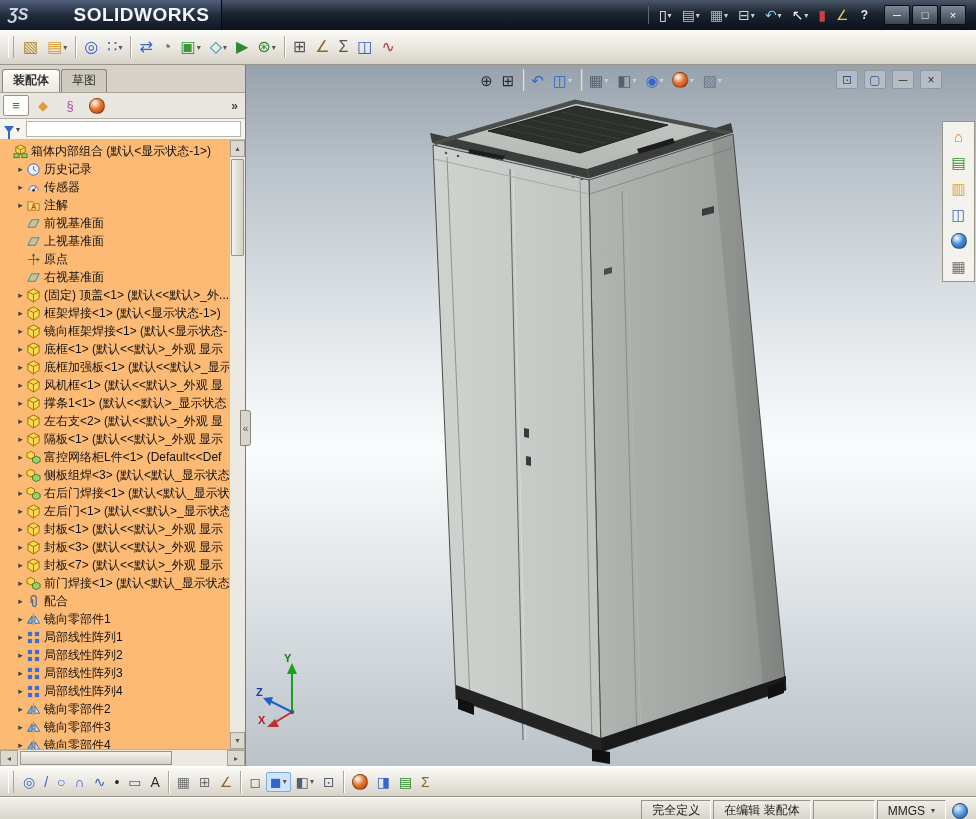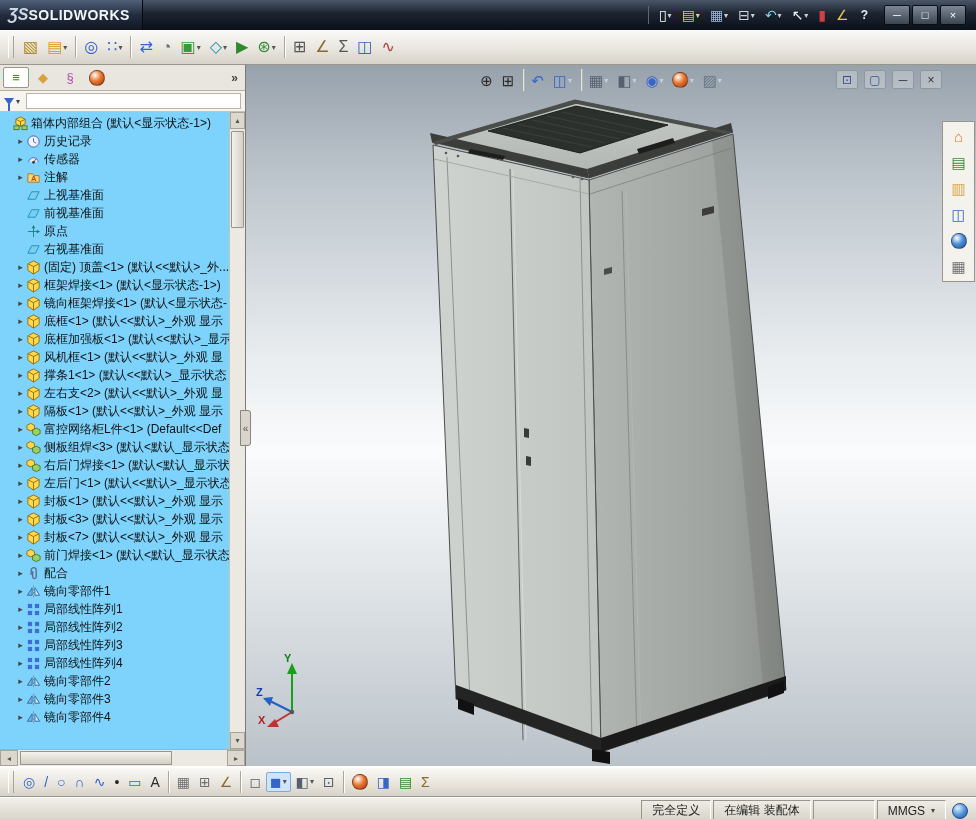--- a/index.html
+++ b/index.html
@@ -11,21 +11,21 @@
   
   .titlebar{
     height:30px;display:flex;align-items:center;
     background:linear-gradient(180deg,#4a5668 0%,#1c2430 45%,#0b111b 100%);
     color:#fff;
   }
   .logo{display:flex;align-items:center;gap:0;padding:0 12px 0 8px;height:100%;
     background:linear-gradient(180deg,#5a6activ?,#000) ;background:linear-gradient(180deg,#51607a 0%,#222d3e 50%,#101722 100%);
     border-right:1px solid #06080c;}
   .logo .mark{font-weight:bold;font-style:italic;font-size:16px;color:#cdd8e4;}
-  .logo .word{font-weight:bold;font-size:14px;letter-spacing:.5px;color:#f2f5f8;}
+  .logo .word{font-weight:bold;font-size:19px;letter-spacing:.5px;color:#f2f5f8;margin-left:45px;}
   .menubar{display:flex;height:100%;align-items:stretch;}
   .menu-item{display:flex;align-items:center;padding:0 11px;color:#e8ecf2;cursor:default;}
   .title-tools{margin-left:auto;display:flex;align-items:center;gap:2px;padding-right:4px;}
   .qbtn{display:flex;align-items:center;padding:2px 3px;border:1px solid transparent;border-radius:2px;}
   .qbtn .glyph{font-size:14px;line-height:1;}
   .qbtn .caret,.tbtn .caret,.hbtn .caret,.bbtn .caret{font-size:8px;color:#c8d0da;margin-left:1px;}
   .tbtn .caret,.bbtn .caret{color:#555;}
   .winbtns{display:flex;gap:2px;padding:0 6px 0 8px;}
   .winbtn{width:24px;height:18px;display:flex;align-items:center;justify-content:center;
     background:linear-gradient(180deg,#7d8795,#3b4552);border:1px solid #0a0d12;border-radius:2px;
@@ -53,21 +53,21 @@
   .fmtabs{height:23px;display:flex;align-items:center;gap:1px;padding:1px 3px;background:#e9e6df;border-bottom:1px solid #b4afa4;}
   .fmtab{width:24px;height:19px;display:flex;align-items:center;justify-content:center;border:1px solid transparent;border-radius:2px;}
   .fmtab.active{background:#fdfdfb;border-color:#9a958a;}
   .fmtab .glyph{font-size:13px;line-height:1;}
   .fm-overflow{margin-left:auto;color:#444;padding:0 4px;font-weight:bold;}
   .filterrow{height:20px;display:flex;align-items:center;gap:2px;padding:0 4px;background:#f6f4ee;border-bottom:1px solid #c6c2b6;}
   .funnel{width:0;height:0;border-left:5px solid transparent;border-right:5px solid transparent;border-top:7px solid #3565c8;display:inline-block;position:relative;}
   .funnel:after{content:"";position:absolute;left:-1px;top:-1px;width:2px;height:7px;background:#3565c8;}
   .filtercaret{font-size:8px;color:#444;}
   .filterbox{flex:1;height:14px;background:#fff;border:1px solid #b8b4a8;margin-left:4px;}
-  .tree{flex:1;background:#7dd3fc;position:relative;overflow:hidden;padding-top:2px;}
+  .tree{flex:1;background:#fdba74;position:relative;overflow:hidden;padding-top:2px;}
   .treerows{position:absolute;left:0;top:2px;right:15px;}
   .trow{height:18px;display:flex;align-items:center;white-space:nowrap;overflow:hidden;}
   .trow .arrow{width:11px;font-size:9px;color:#444;text-align:center;flex:0 0 11px;}
   .trow .ticon{width:15px;height:15px;flex:0 0 15px;margin-right:3px;}
   .trow .ticon svg{width:15px;height:15px;display:block;}
   .trow .tlabel{color:#111;}
   
   .vscroll{position:absolute;top:0;right:0;bottom:0;width:15px;background:#ece9e2;border-left:1px solid #c6c2b6;display:flex;flex-direction:column;}
   .vs-btn{height:15px;display:flex;align-items:center;justify-content:center;font-size:8px;color:#555;background:#dcd8ce;border:1px solid #a8a398;}
   .vs-track{flex:1;position:relative;}
@@ -225,20 +225,24 @@
       <span class="glyph" style="color: rgb(53, 101, 200);">◫</span>
     </span>
     <span class="tbtn">
       <span class="glyph" style="color: rgb(176, 64, 64);">∿</span>
     </span>
   </div>
 
 <div class="work">
 
   <div class="panel">
+    <div class="cmdtabs" id="cmdtabs">
+        <span class="ctab active">装配体</span>
+        <span class="ctab">草图</span>
+      </div>
     <div class="fmtabs">
       <span id="fmtabs-icons" style="display:flex;gap:1px;">
           <span class="fmtab active">
             <span class="glyph" style="color: rgb(47, 138, 47);">≡</span>
           </span>
           <span class="fmtab">
             <span class="glyph" style="color: rgb(217, 162, 58);">◆</span>
           </span>
           <span class="fmtab">
             <span class="glyph" style="color: rgb(176, 80, 176);">§</span>
@@ -299,30 +303,30 @@
             </span>
             <span class="tlabel">注解</span>
           </div>
           <div class="trow" style="padding-left: 15px;">
             <span class="arrow"></span>
             <span class="ticon">
               <svg viewBox="0 0 16 16">
                 <path d="M2 12L6 4h8l-4 8z" fill="rgba(110,200,220,0.3)" stroke="#2090b0"></path>
               </svg>
             </span>
+            <span class="tlabel">前视基准面</span>
+          </div>
+          <div class="trow" style="padding-left: 15px;">
+            <span class="arrow"></span>
+            <span class="ticon">
+              <svg viewBox="0 0 16 16">
+                <path d="M2 12L6 4h8l-4 8z" fill="rgba(110,200,220,0.3)" stroke="#2090b0"></path>
+              </svg>
+            </span>
             <span class="tlabel">上视基准面</span>
-          </div>
-          <div class="trow" style="padding-left: 15px;">
-            <span class="arrow"></span>
-            <span class="ticon">
-              <svg viewBox="0 0 16 16">
-                <path d="M2 12L6 4h8l-4 8z" fill="rgba(110,200,220,0.3)" stroke="#2090b0"></path>
-              </svg>
-            </span>
-            <span class="tlabel">前视基准面</span>
           </div>
           <div class="trow" style="padding-left: 15px;">
             <span class="arrow"></span>
             <span class="ticon">
               <svg viewBox="0 0 16 16">
                 <path d="M8 3v11M2 8h11" stroke="#208080"></path>
                 <path d="M8 1L6 4.5h4zM15 8l-3.5-2v4z" fill="#208080"></path>
               </svg>
             </span>
             <span class="tlabel">原点</span>

